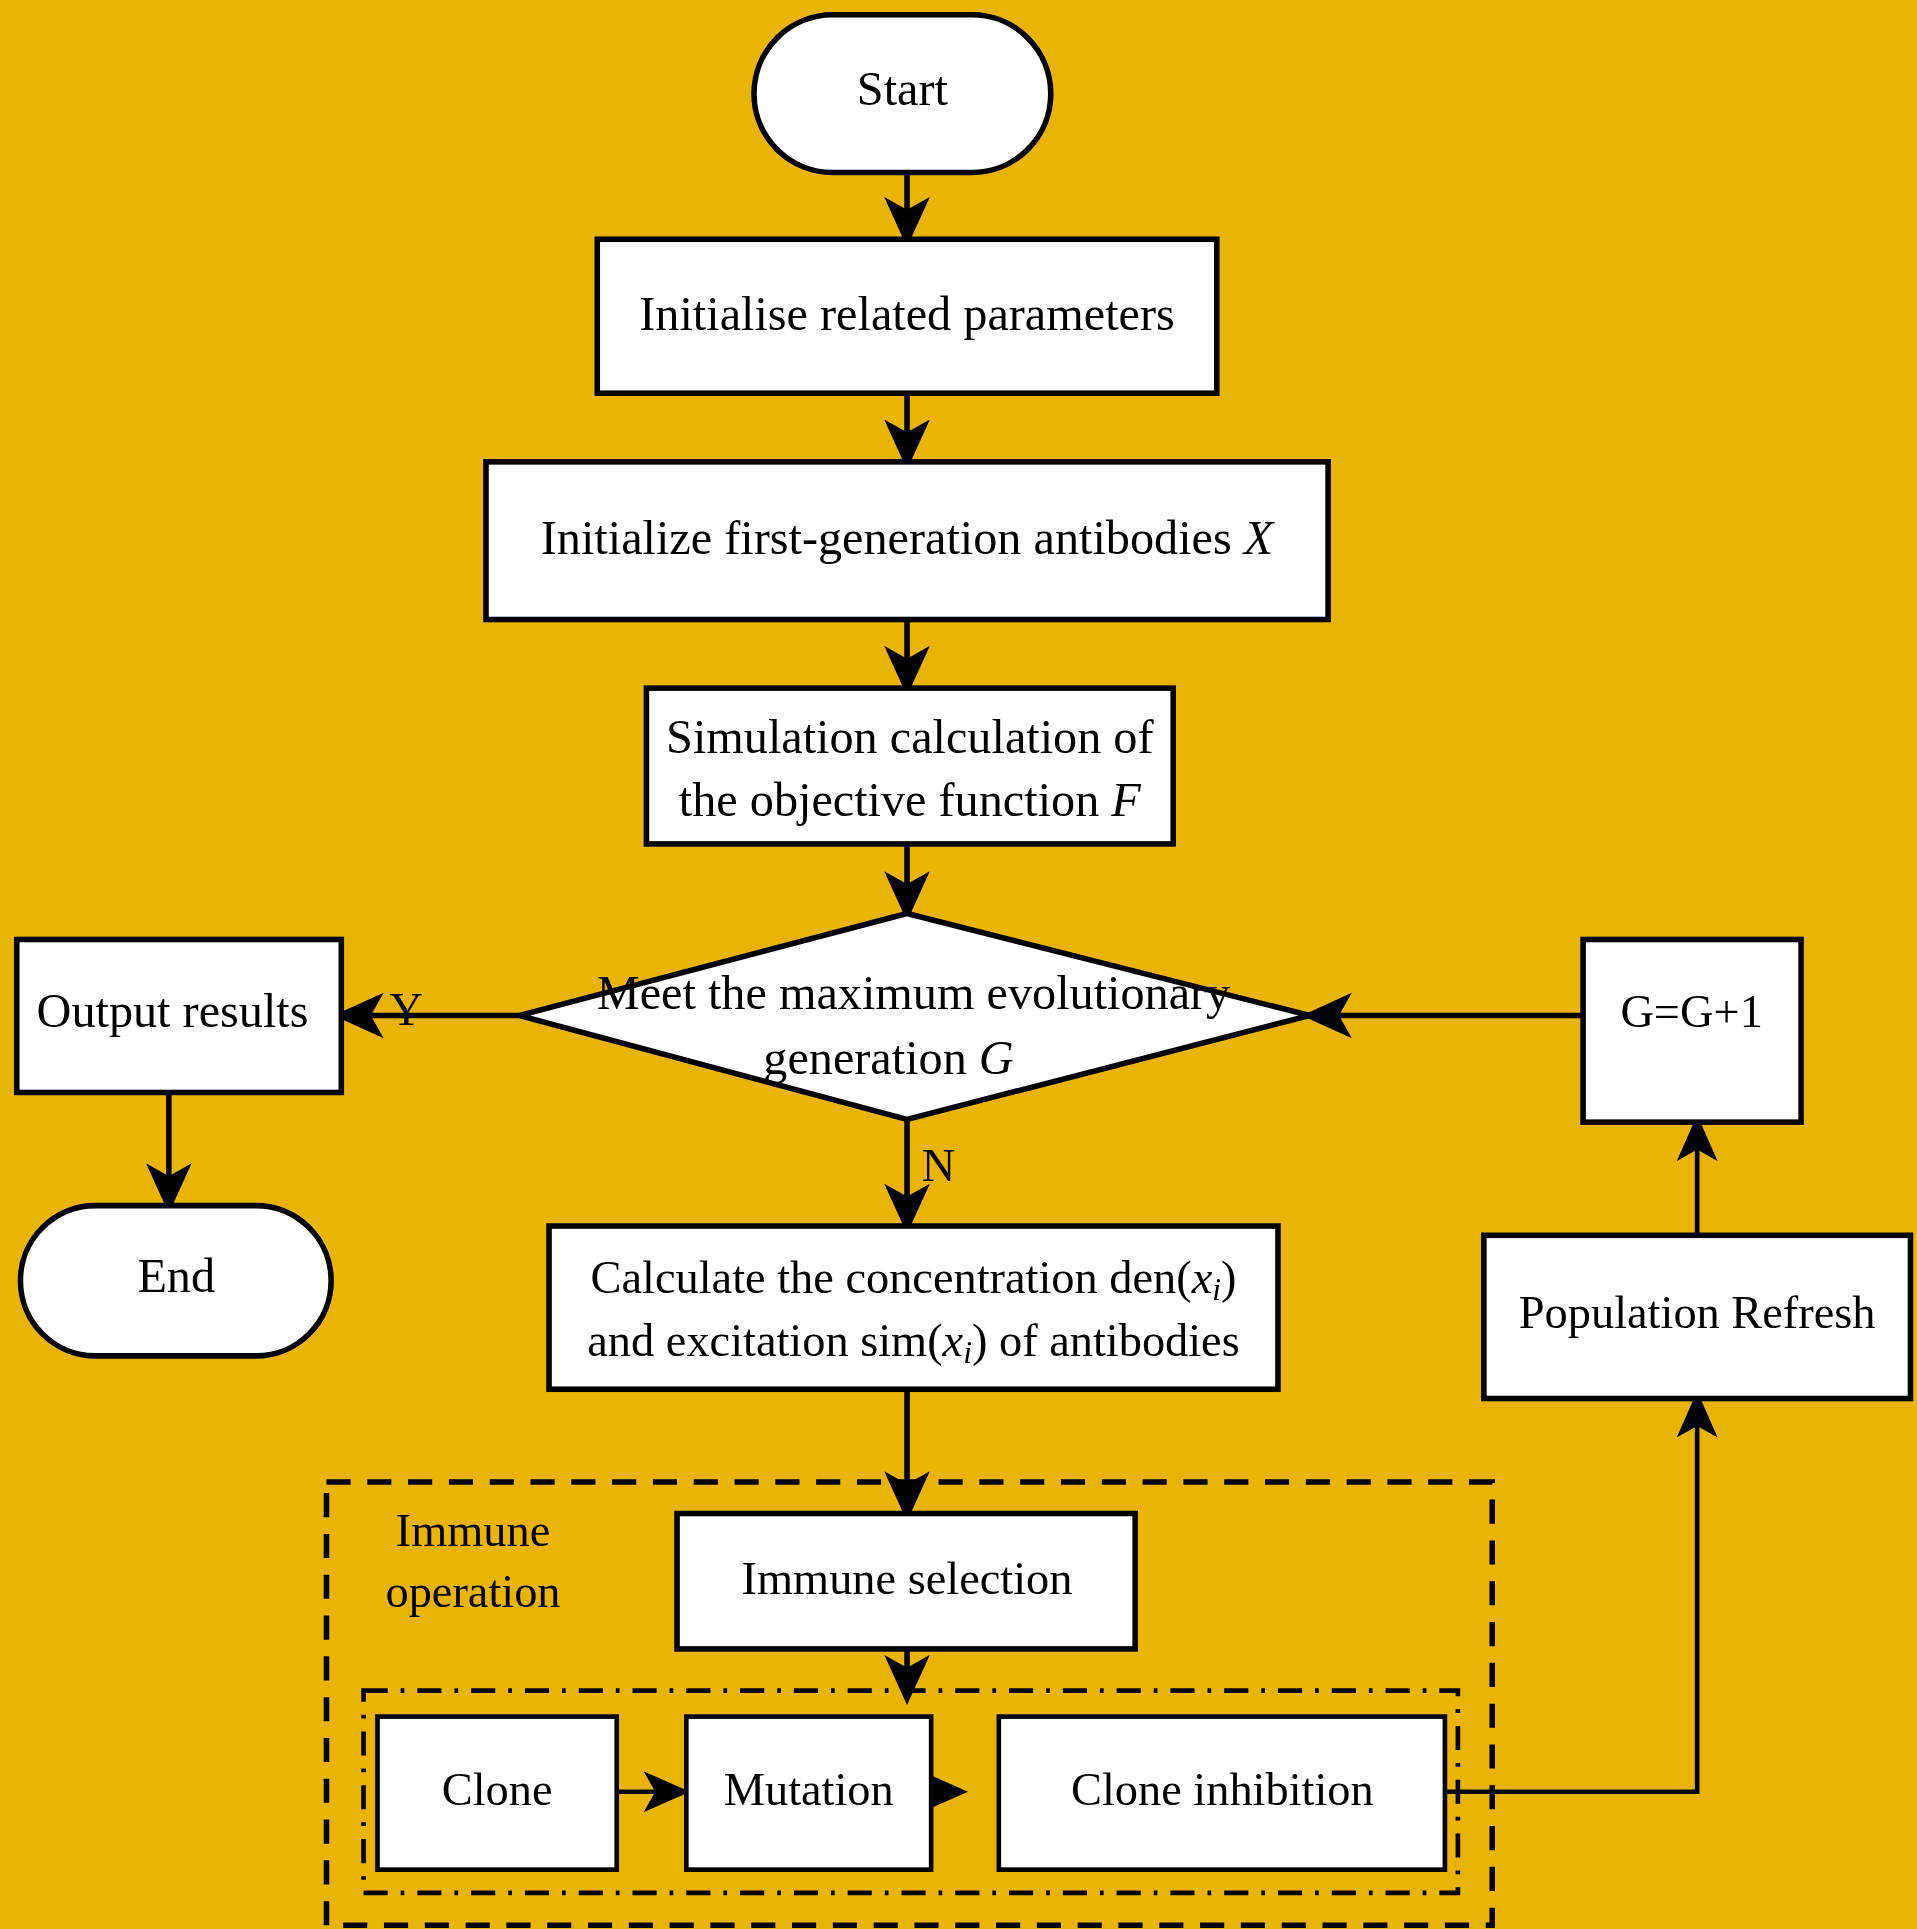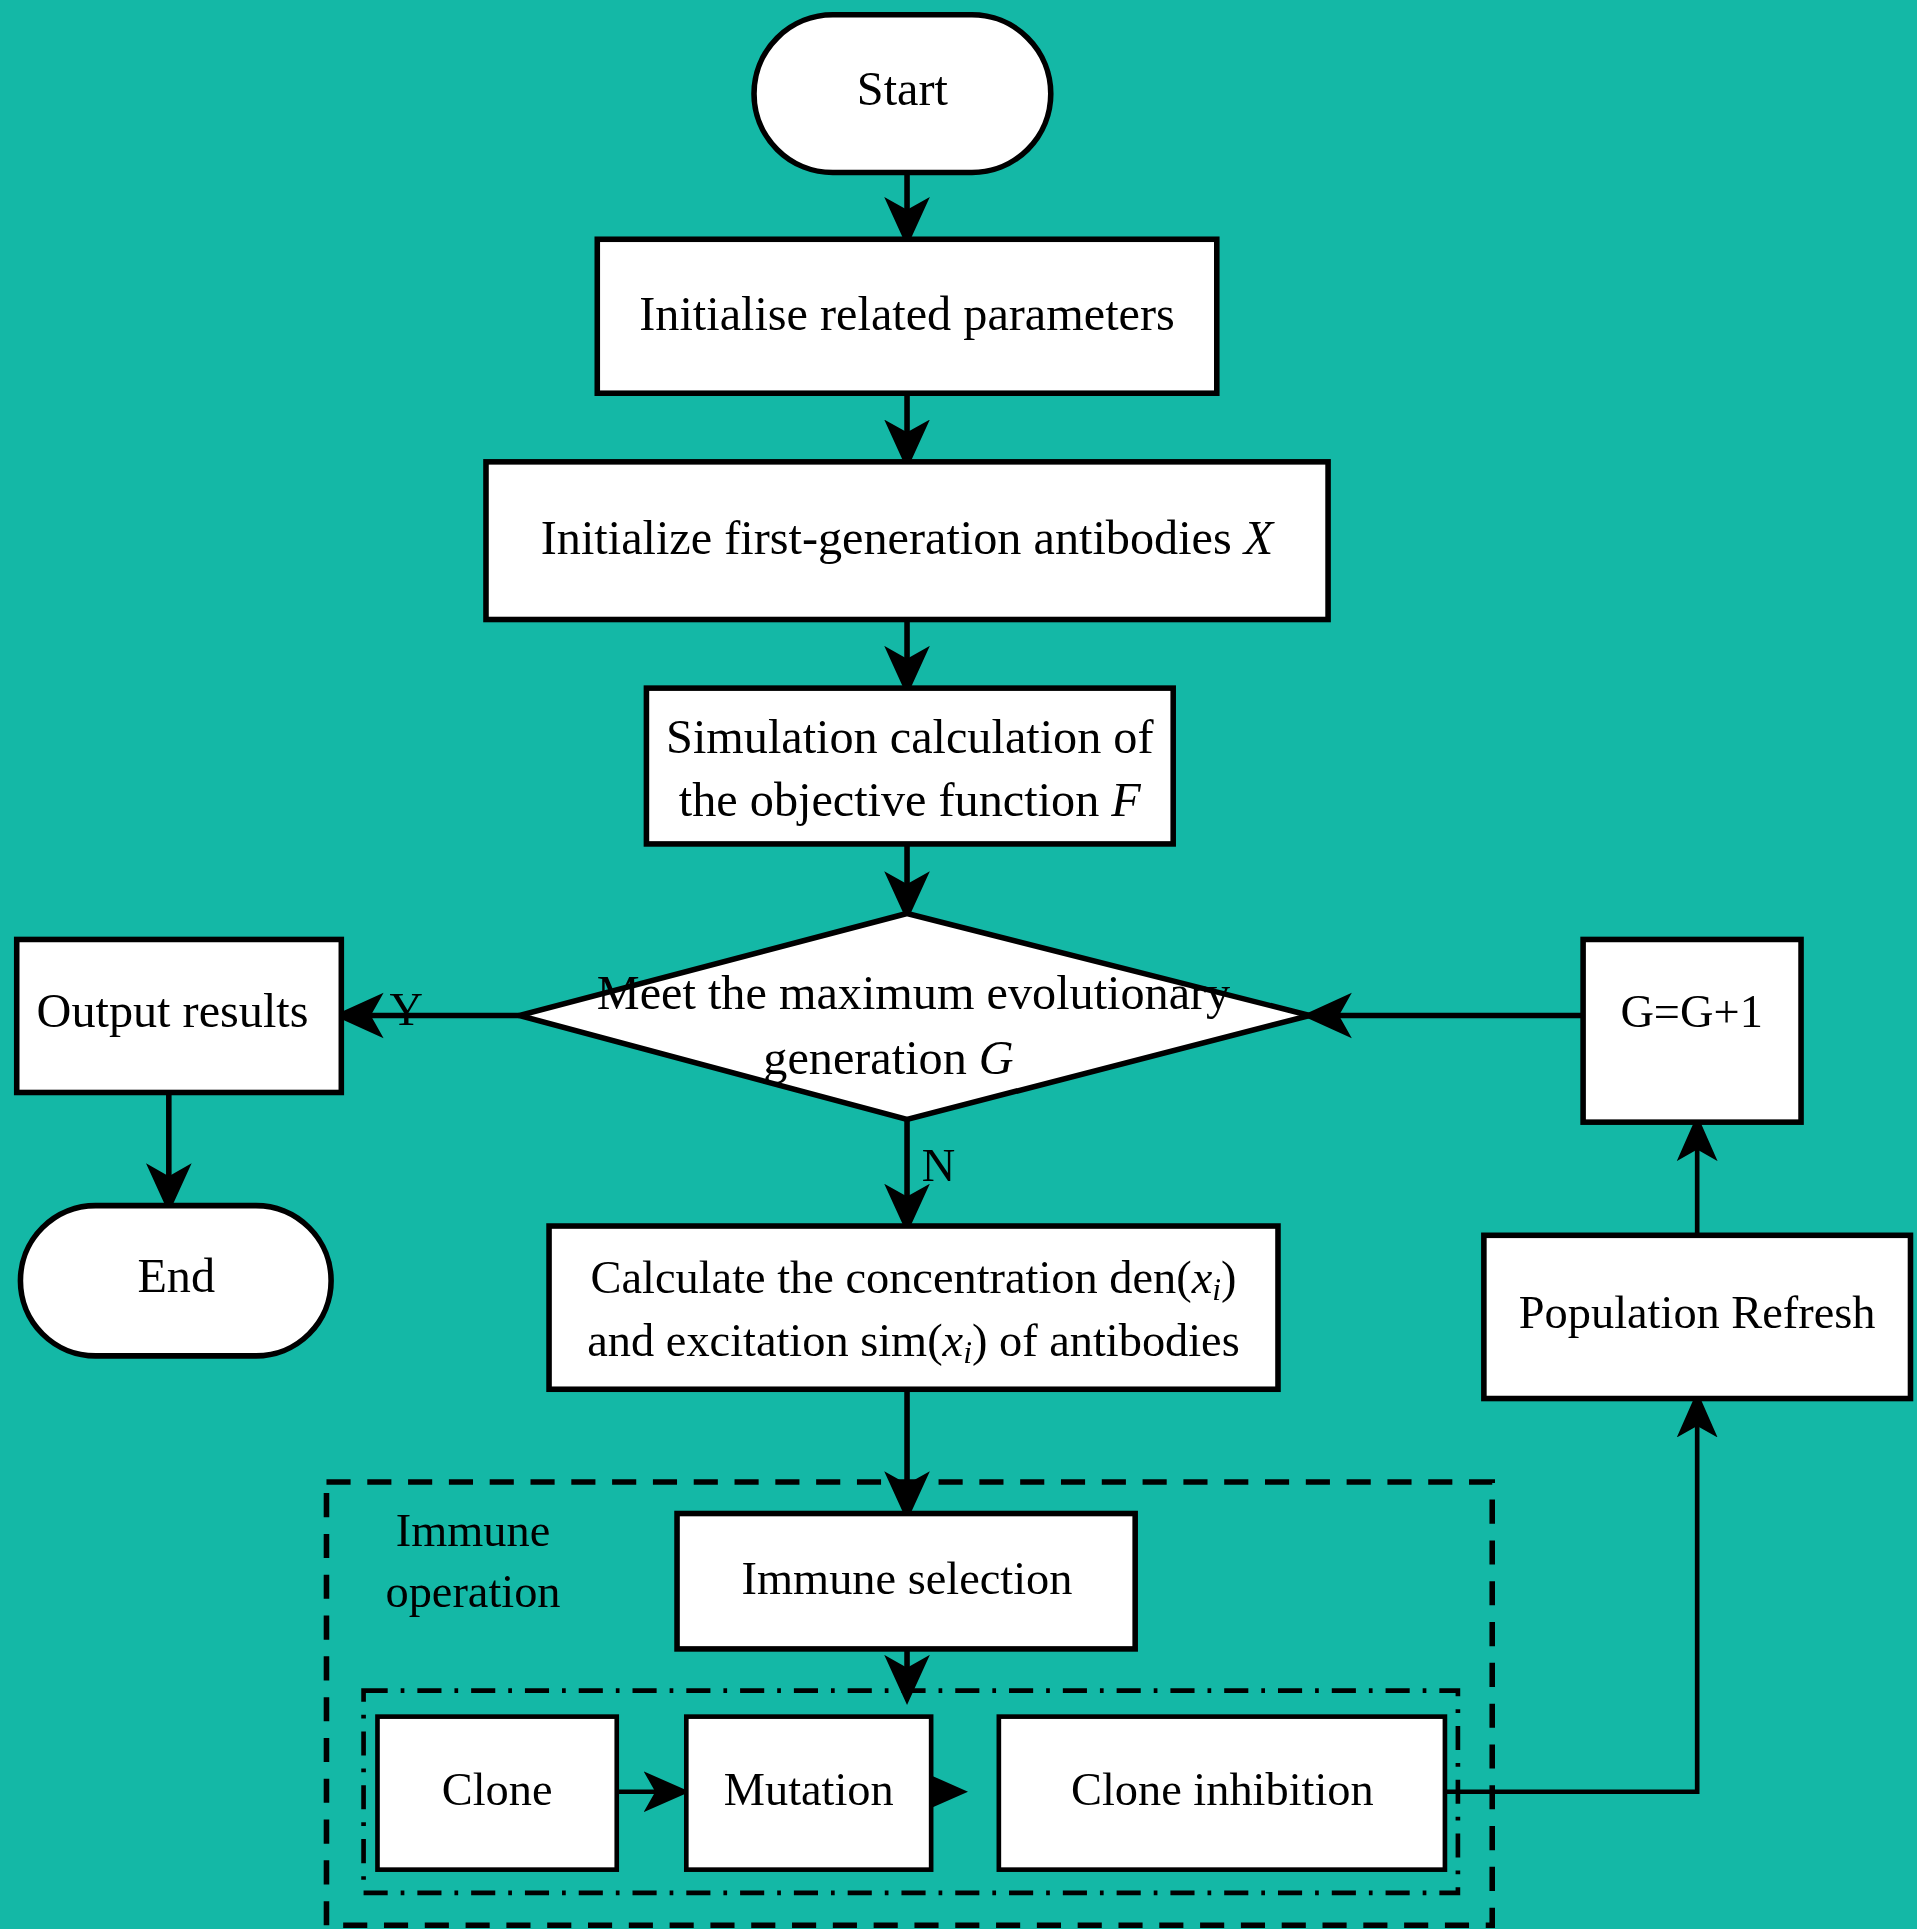--- a/index.html
+++ b/index.html
@@ -10,21 +10,21 @@
   body {
     width: 1917px;
     height: 1929px;
     font-family: "Liberation Serif", "DejaVu Serif", serif;
     overflow: hidden;
   }
   #flowchart-root {
     position: relative;
     width: 1917px;
     height: 1929px;
-    background: #14b8a6;
+    background: #eab308;
   }
   svg.chart-canvas {
     position: absolute;
     top: 0;
     left: 0;
     width: 1917px;
     height: 1929px;
     display: block;
   }
   .node-shape {

